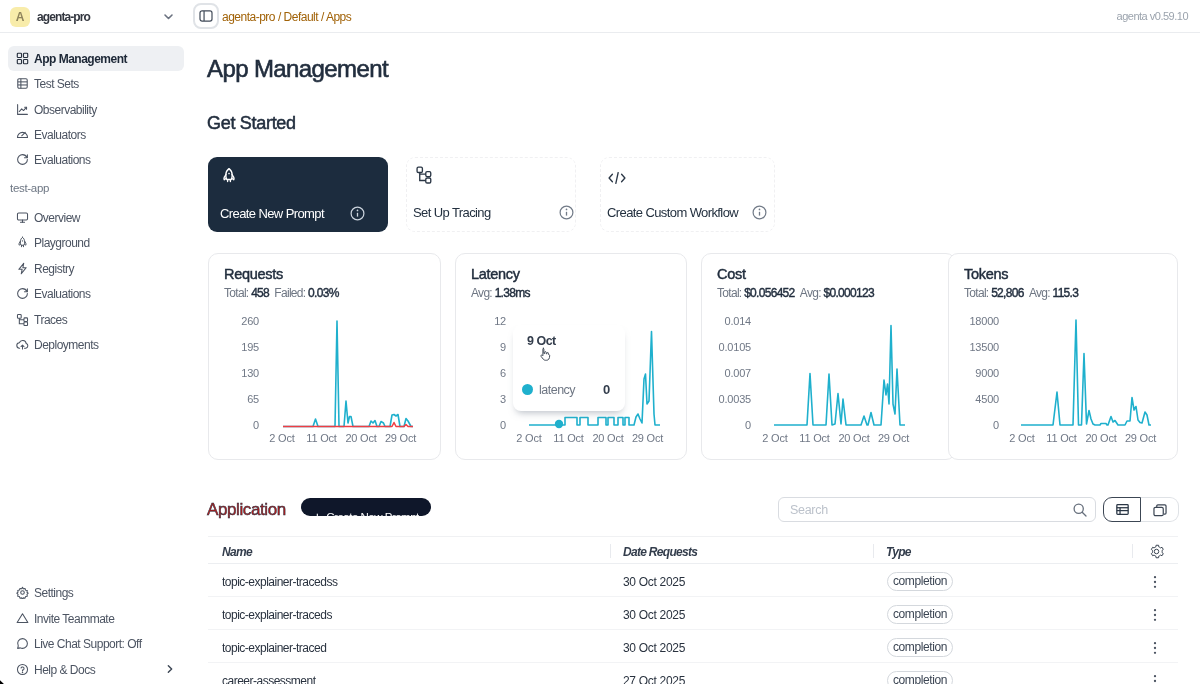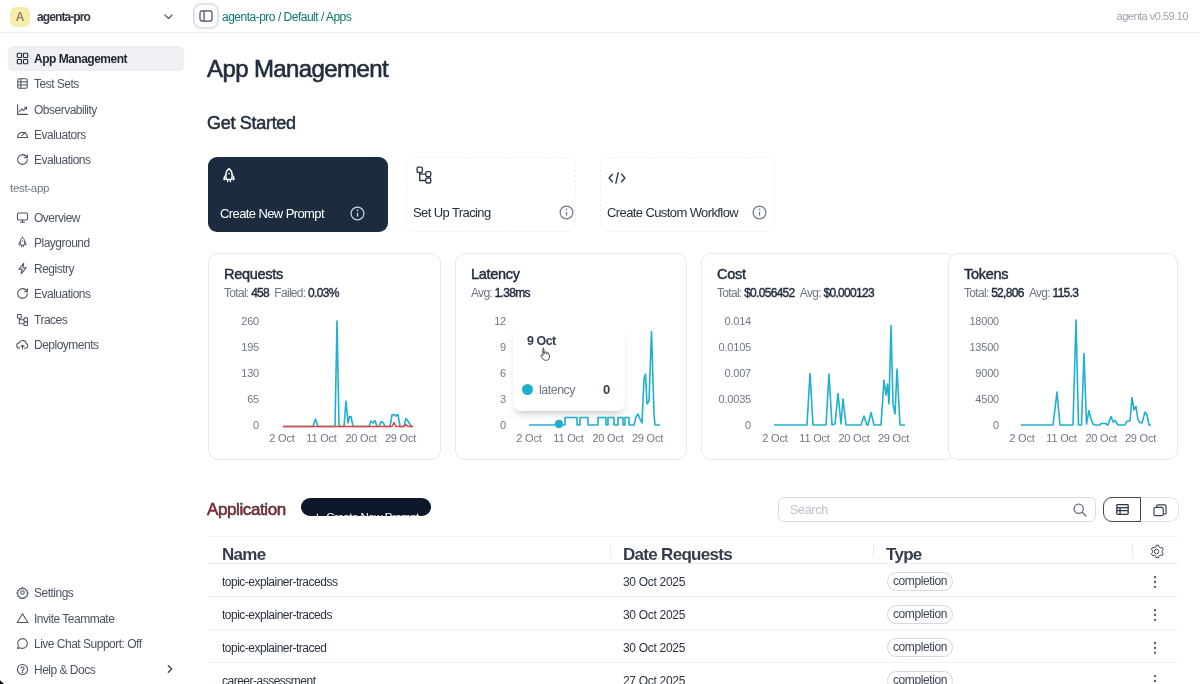--- a/index.html
+++ b/index.html
@@ -3,21 +3,21 @@
 <meta charset="utf-8">
 <style>
   * { margin:0; padding:0; box-sizing:border-box; }
   html,body { width:1200px; height:684px; background:#ffffff; font-family:"Liberation Sans", sans-serif; overflow:hidden; position:relative; }
   
   #hdr { position:absolute; left:0; top:0; width:1200px; height:33px; border-bottom:1px solid #eaecef; background:#fff; }
   #avatar { position:absolute; left:10px; top:7px; width:20px; height:20px; border-radius:6px; background:#f8ecaa; color:#8f845c; font-size:12px; font-weight:600; text-align:center; line-height:20px; }
   #wsname { position:absolute; left:37px; top:10px; font-size:12px; font-weight:700; letter-spacing:-0.9px; color:#32363f; }
   #wschev { position:absolute; left:162px; top:10px; }
   #togglebtn { position:absolute; left:193px; top:3px; width:26px; height:26px; border-radius:8px; border:2px solid #e0e3e7; background:#fff; }
-  #crumb { position:absolute; left:222px; top:10px; font-size:12px; letter-spacing:-0.5px; color:#0f766e; }
+  #crumb { position:absolute; left:222px; top:10px; font-size:12px; letter-spacing:-0.5px; color:#a16207; }
   #ver { position:absolute; right:12px; top:10px; font-size:11px; letter-spacing:-0.5px; color:#9ba3ad; }
   
   .mi { position:absolute; left:8px; width:176px; height:25px; }
   .mi .ic { position:absolute; left:8px; top:6px; width:13px; height:13px; }
   .mi .tx { position:absolute; left:26px; top:6px; font-size:12px; letter-spacing:-0.5px; color:#4c5462; white-space:nowrap; }
   .mi.sel { background:#eef0f3; border-radius:6px; }
   .mi.sel .tx { color:#1c2736; font-weight:600; }
   #sect { position:absolute; left:10px; top:182px; font-size:11.5px; letter-spacing:-0.3px; color:#6d7683; }
   
   #h1 { position:absolute; left:207px; top:55px; font-size:24px; font-weight:400; -webkit-text-stroke:0.6px #222e3e; color:#222e3e; letter-spacing:-0.6px; }
@@ -41,21 +41,21 @@
   #newbtn { position:absolute; left:301px; top:498px; width:130px; height:18px; border-radius:13px; background:#0f172a; color:#fff; font-size:11.5px; letter-spacing:-0.5px; text-align:center; line-height:36px; }
   #search { position:absolute; left:778px; top:497px; width:318px; height:25px; border:1px solid #d9dce1; border-radius:6px; background:#fff; }
   #search .ph { position:absolute; left:11px; top:5px; font-size:12.5px; letter-spacing:-0.3px; color:#bcc2cb; }
   #vtog { position:absolute; left:1103px; top:497px; height:25px; }
   #vt1 { position:absolute; left:0; top:0; width:38px; height:25px; border:1.5px solid #3c4654; border-radius:9px 0 0 9px; background:#fff; }
   #vt2 { position:absolute; left:38px; top:0; width:38px; height:25px; border:1px solid #dfe2e6; border-left:none; border-radius:0 9px 9px 0; background:#fff; }
   
   #tbl { position:absolute; left:208px; top:536px; width:970px; height:148px; }
   .throw { position:absolute; left:0; width:970px; }
   #thead { top:0; height:28px; border-top:1px solid #f0f1f3; border-bottom:1px solid #eceef1; }
-  .hc { position:absolute; top:8px; font-size:17px; font-weight:700; letter-spacing:-0.7px; color:#333d4c; }
+  .hc { position:absolute; top:8px; font-size:12px; font-weight:700; letter-spacing:-0.7px; color:#333d4c;font-style:italic; }
   .vsep { position:absolute; top:7px; height:14px; width:1px; background:#e8eaee; }
   .trow { height:33px; border-bottom:1px solid #f2f3f5; }
   .nm { position:absolute; left:14px; top:11px; font-size:12px; letter-spacing:-0.5px; color:#29323f; }
   .dt { position:absolute; left:415px; top:11px; font-size:12px; letter-spacing:-0.3px; color:#29323f; }
   .badge { position:absolute; left:679px; top:8px; height:19px; line-height:17px; padding:0 5px; border:1px solid #d4d8dd; border-radius:10px; font-size:12px; letter-spacing:-0.4px; color:#3c4654; background:#fff; }
   .dots { position:absolute; left:945px; top:11px; }
   
   #ttip { position:absolute; left:513px; top:325px; width:112px; height:86px; background:#fff; border-radius:8px; box-shadow:0 5px 7px -3px rgba(125,135,150,0.5); }
 </style>
 </head>

